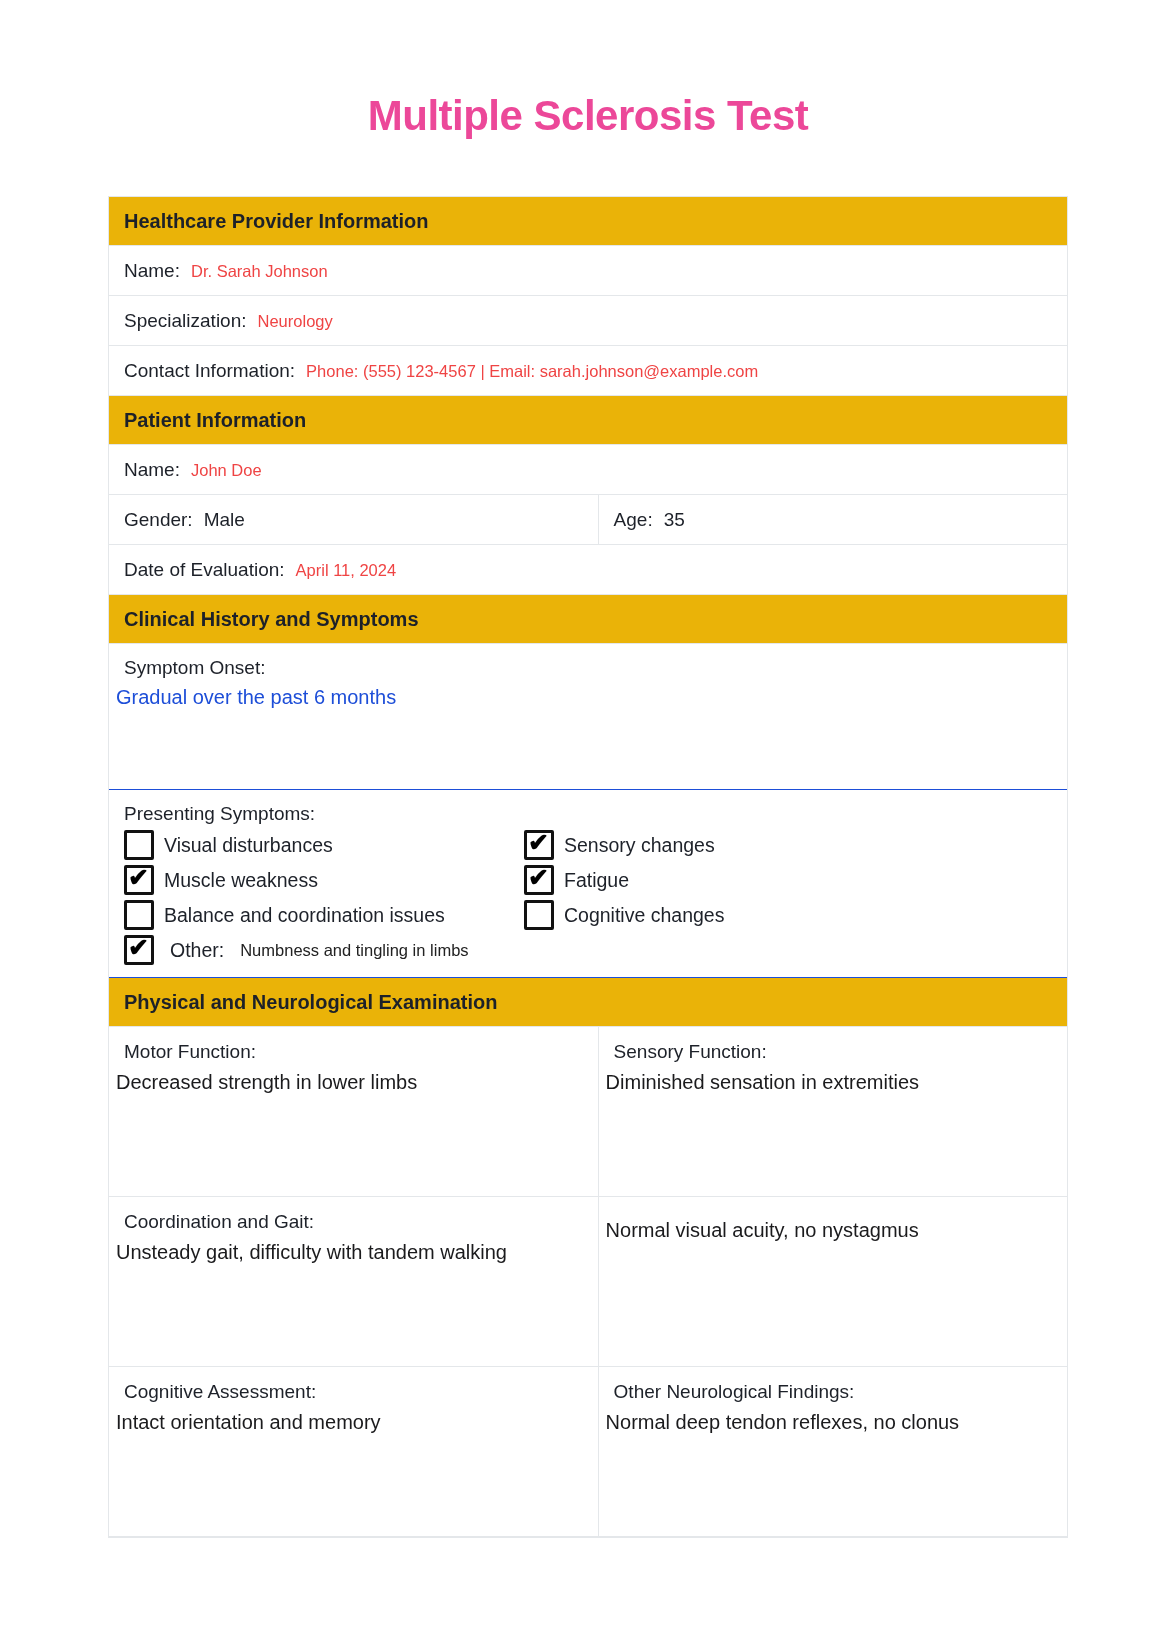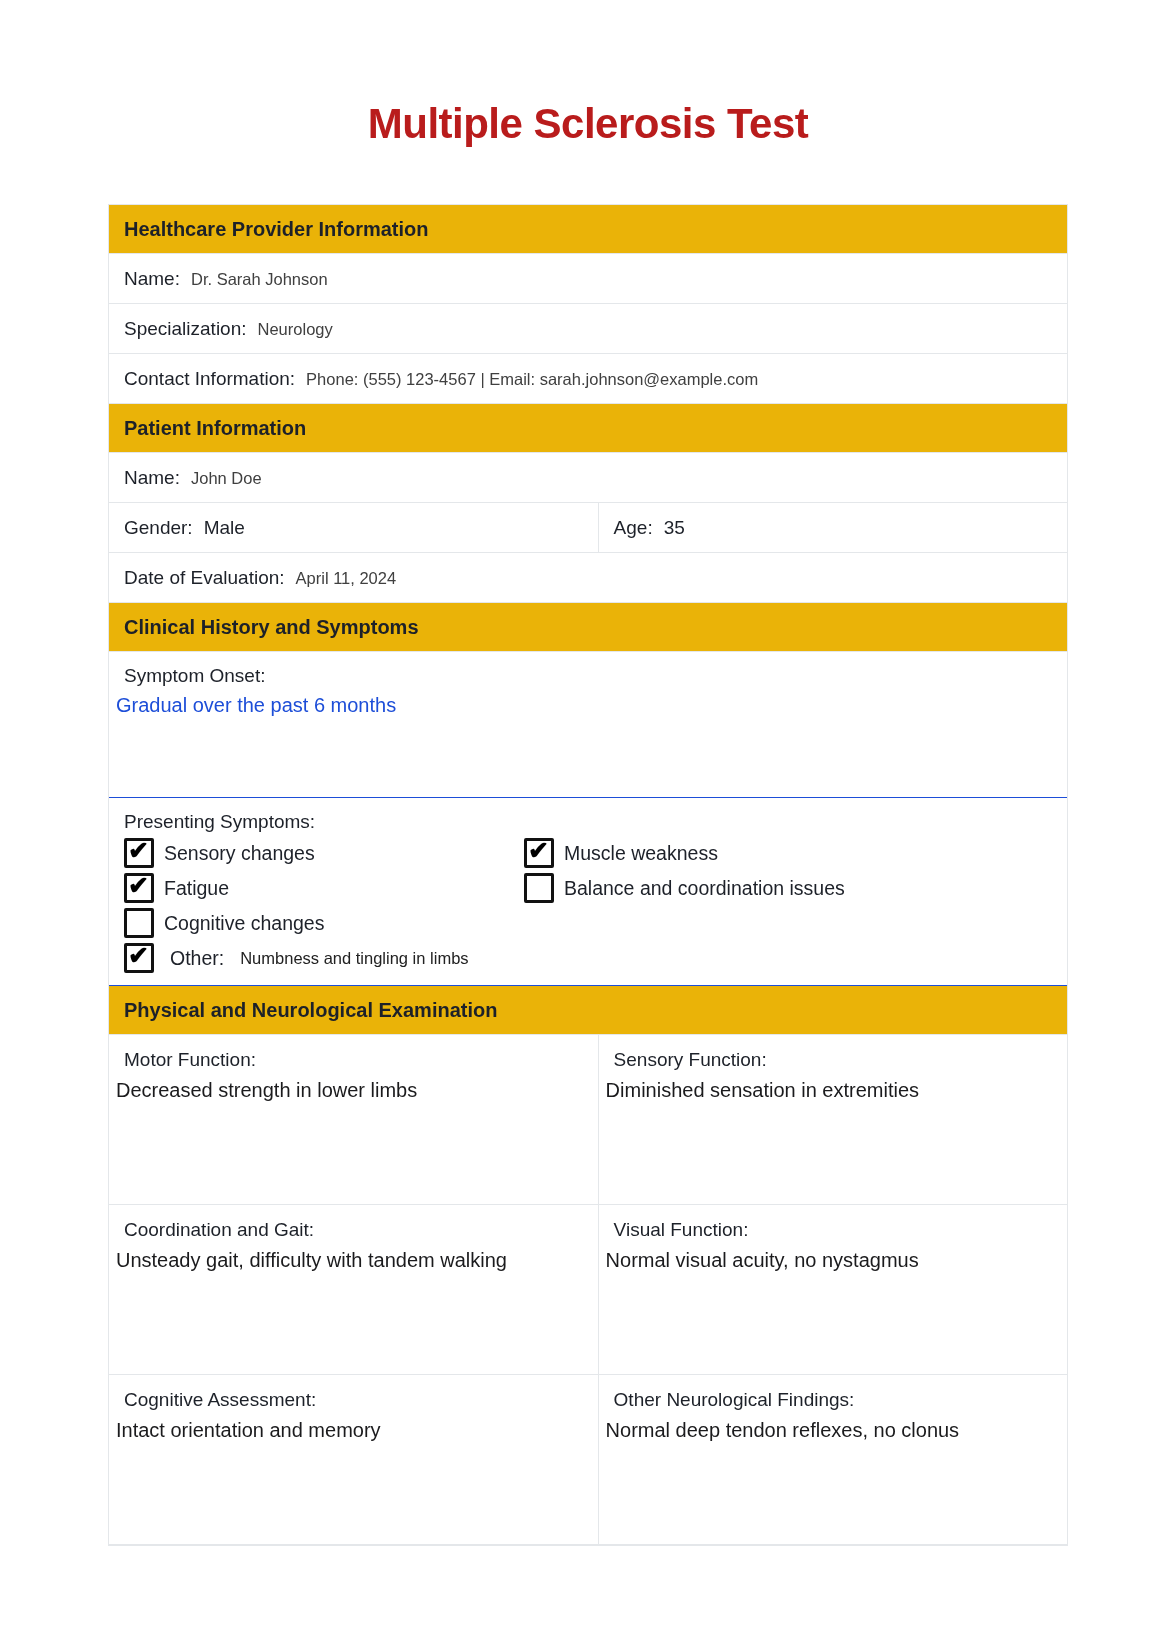--- a/index.html
+++ b/index.html
@@ -8,27 +8,27 @@
     background: #ffffff;
     font-family: "Liberation Sans", sans-serif;
     color: #1d2129;
   }
   body {
     width: 1176px;
     min-height: 1630px;
     position: relative;
   }
   .page-title {
-    margin: 8px;
+    margin: 0;
     padding-top: 92px;
     text-align: center;
     font-size: 42px;
     font-weight: 800;
     letter-spacing: -0.5px;
-    color: #b91c1c;
+    color: #ec4899;
   }
   .form {
     width: 958px;
     margin: 56px auto 0;
     border: 1px solid #e4e7ea;
     border-bottom: 1px solid #e4e7ea;
     font-size: 19px;
   }
   .sec-header {
     background: #eab308;
@@ -40,21 +40,21 @@
   }
   .row {
     display: flex;
     align-items: baseline;
     gap: 11px;
     padding: 14px 16px 13px 15px;
     border-bottom: 1px solid #e4e7ea;
     background: #fff;
   }
   .row .label { font-size: 19px; color: #1d2129; white-space: nowrap; }
-  .row .value { font-size: 16.5px; color: #404040; }
+  .row .value { font-size: 16.5px; color: #ef4444; }
   .split {
     display: grid;
     grid-template-columns: 51% 49%;
     border-bottom: 1px solid #e4e7ea;
     background: #fff;
   }
   .split .cell {
     display: flex;
     align-items: baseline;
     gap: 11px;
@@ -163,20 +163,24 @@
 
   <div class="bigcell onset-cell">
     <div class="blabel">Symptom Onset:</div>
     <div class="bvalue">Gradual over the past 6 months</div>
   </div>
 
   <div class="bigcell symptoms-cell">
     <div>Presenting Symptoms:</div>
     <div class="cb-grid">
       <div class="cb-item">
+        <span class="checkbox"></span>
+        <span class="cb-label">Visual disturbances</span>
+      </div>
+      <div class="cb-item">
         <span class="checkbox checked"></span>
         <span class="cb-label">Sensory changes</span>
       </div>
       <div class="cb-item">
         <span class="checkbox checked"></span>
         <span class="cb-label">Muscle weakness</span>
       </div>
       <div class="cb-item">
         <span class="checkbox checked"></span>
         <span class="cb-label">Fatigue</span>
@@ -206,21 +210,20 @@
     </div>
     <div class="exam-cell">
       <div class="elabel">Sensory Function:</div>
       <div class="evalue">Diminished sensation in extremities</div>
     </div>
     <div class="exam-cell">
       <div class="elabel">Coordination and Gait:</div>
       <div class="evalue">Unsteady gait, difficulty with tandem walking</div>
     </div>
     <div class="exam-cell">
-      <div class="elabel">Visual Function:</div>
       <div class="evalue">Normal visual acuity, no nystagmus</div>
     </div>
     <div class="exam-cell">
       <div class="elabel">Cognitive Assessment:</div>
       <div class="evalue">Intact orientation and memory</div>
     </div>
     <div class="exam-cell">
       <div class="elabel">Other Neurological Findings:</div>
       <div class="evalue">Normal deep tendon reflexes, no clonus</div>
     </div>

